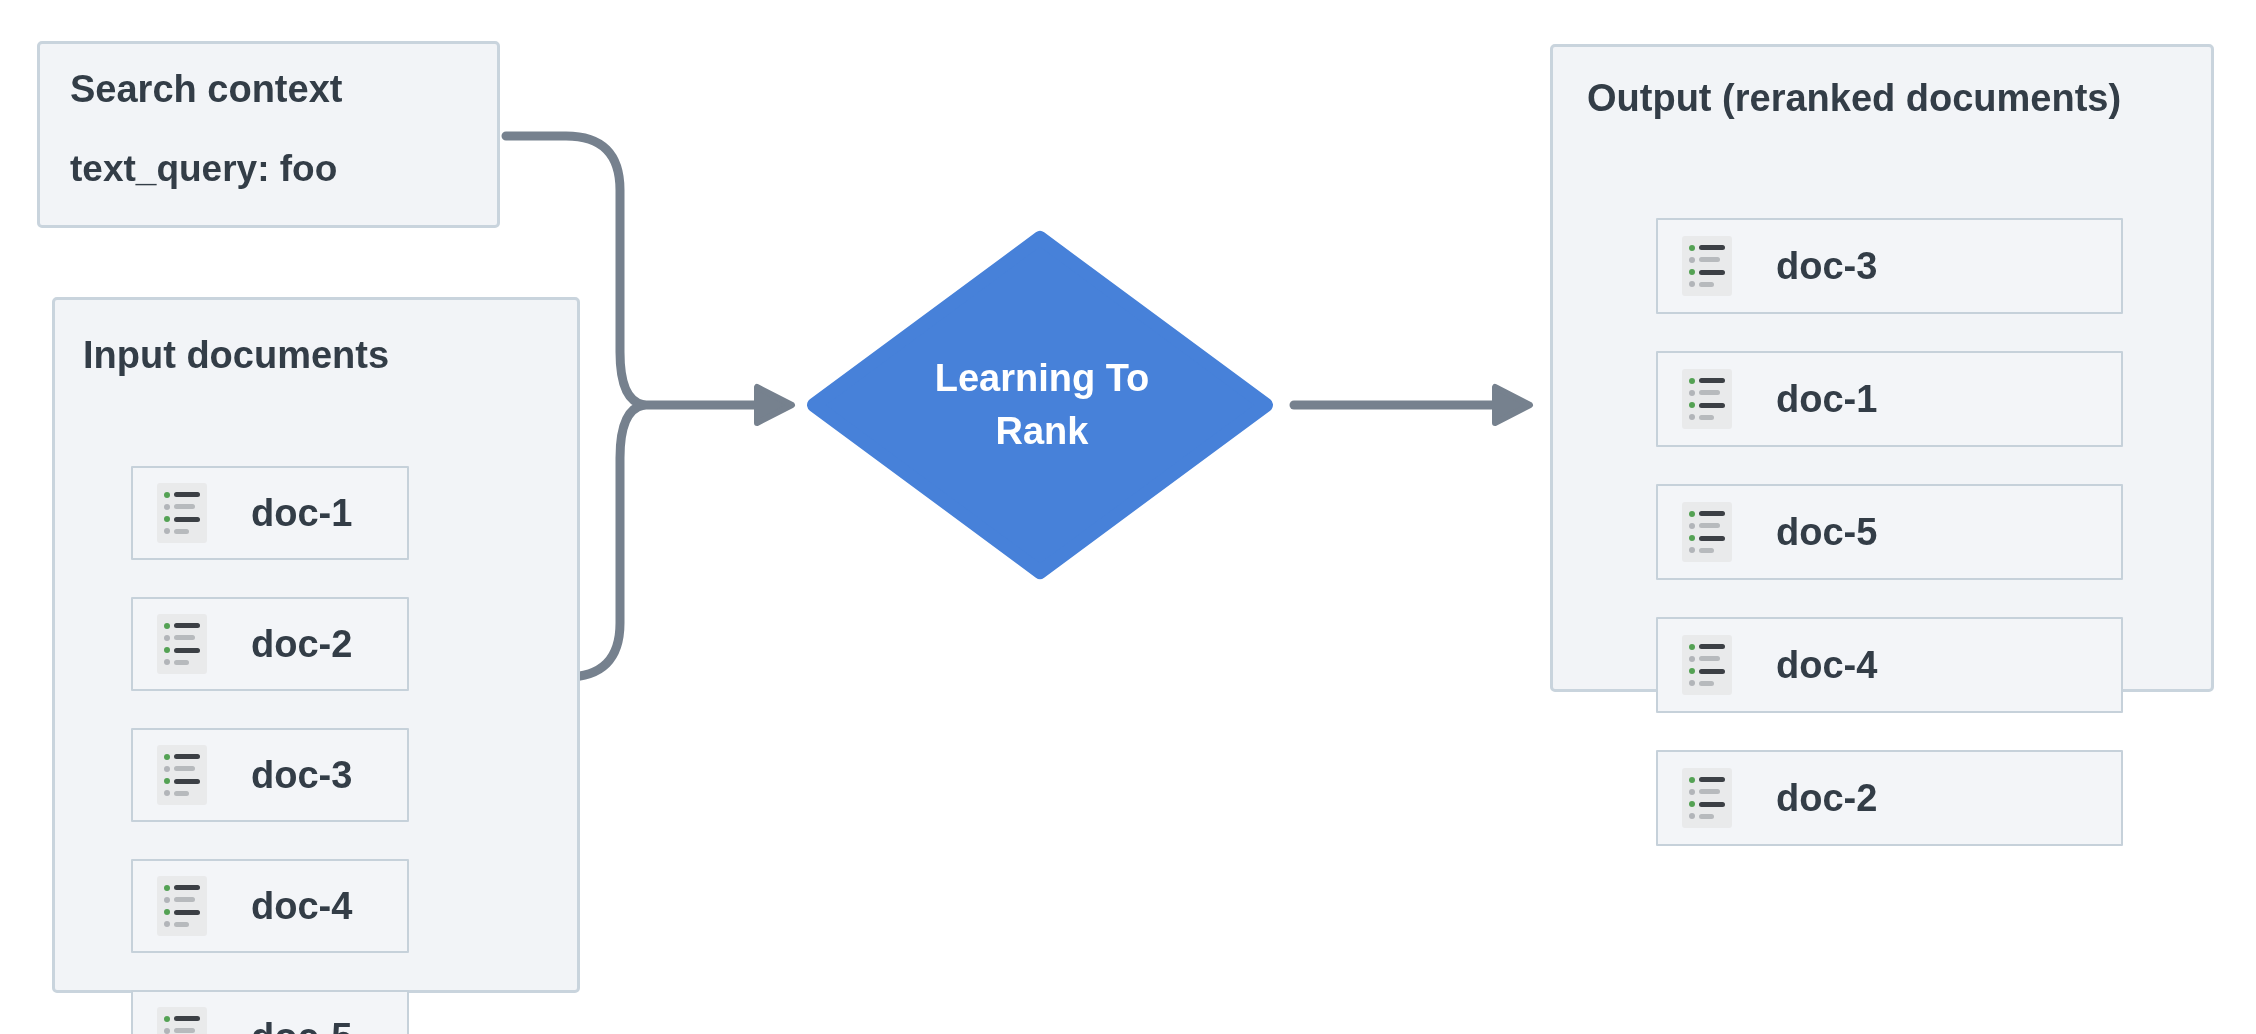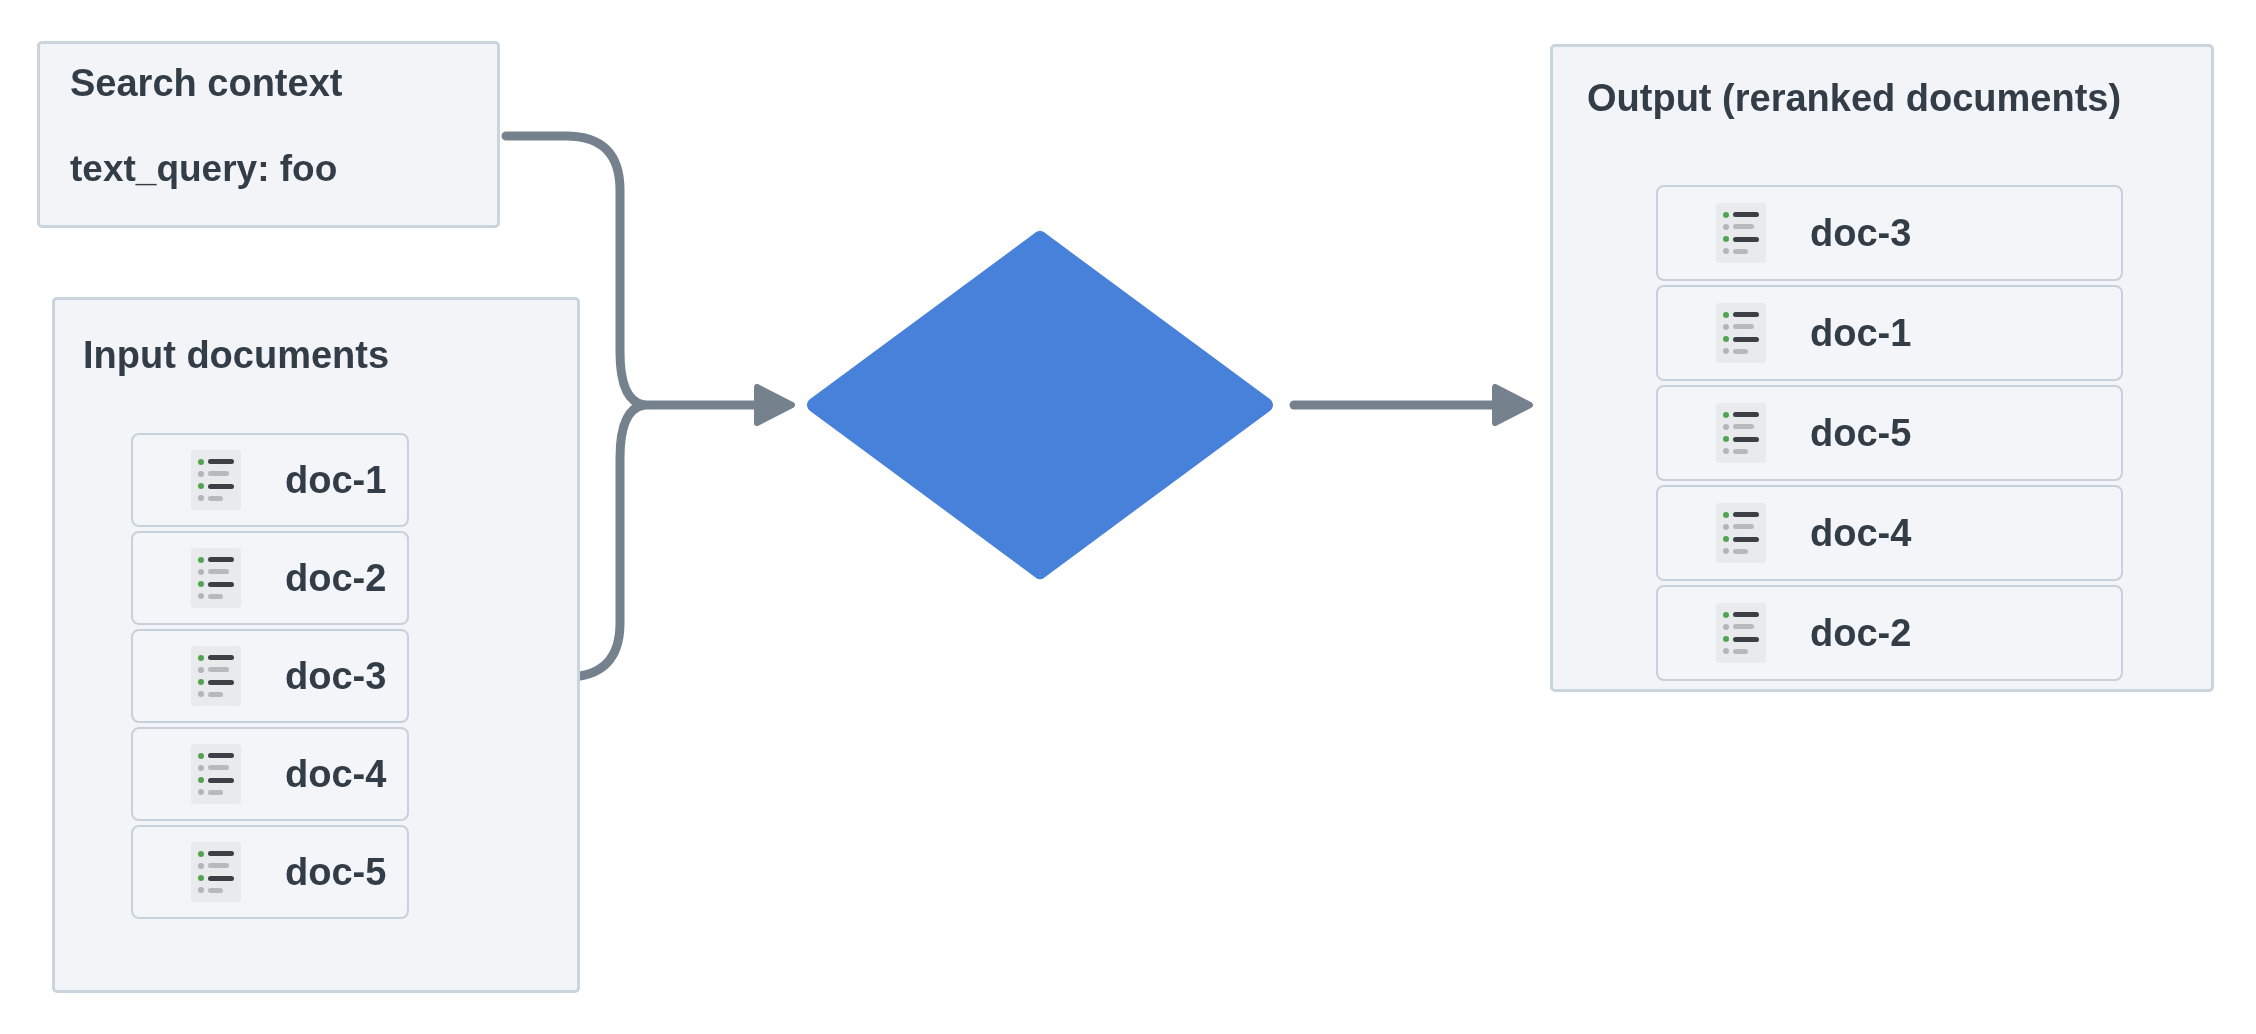--- a/index.html
+++ b/index.html
@@ -22,35 +22,35 @@
   .stage{position:relative;width:2256px;height:1034px;overflow:hidden;}
 
   .panel{position:absolute;background:var(--panel-bg);
     border:3px solid var(--panel-border);border-radius:5px;}
   .panel-title{position:absolute;font-size:38px;font-weight:bold;
     color:var(--text);white-space:nowrap;letter-spacing:0;}
   .panel-sub{position:absolute;font-size:37px;font-weight:normal;
     color:var(--text);white-space:nowrap;}
 
   #search-panel{left:37px;top:41px;width:463px;height:187px;}
-  #search-panel .panel-title{left:30px;top:18px;}
+  #search-panel .panel-title{left:30px;top:24px;}
   #search-panel .panel-sub{left:30px;top:104px;font-weight:bold;}
 
   #input-panel{left:52px;top:297px;width:528px;height:696px;}
   #input-panel .panel-title{left:28px;top:34px;}
   #input-panel .doc-list{left:76px;top:133px;width:278px;}
 
   #output-panel{left:1550px;top:44px;width:664px;height:648px;}
   #output-panel .panel-title{left:34px;top:30px;}
   #output-panel .doc-list{left:103px;top:138px;width:467px;}
 
   .doc-list{position:absolute;display:flex;flex-direction:column;gap:4px;}
   .doc-row{height:94px;background:var(--row-bg);
-    border:2px solid var(--row-border);border-radius:8px;
-    display:flex;align-items:center;padding-left:58px;}
+    border:2px solid var(--row-border);border-radius:1px;
+    display:flex;align-items:center;padding-left:24px;margin-top:33px;}
   #output-panel .doc-row{height:96px;}
   .doc-label{font-size:38px;font-weight:bold;color:var(--text);margin-left:44px;}
 
   .doc-icon{width:50px;height:60px;background:var(--icon-bg);border-radius:3px;
     display:flex;flex-direction:column;justify-content:space-between;
     padding:8px 7px;flex:0 0 auto;}
   .icon-row{display:flex;align-items:center;gap:4px;height:7px;}
   .icon-dot{width:6px;height:6px;border-radius:50%;flex:0 0 auto;}
   .icon-line{height:5px;border-radius:2.5px;}
   .icon-row:nth-child(odd) .icon-dot{background:var(--dot-green);}
@@ -204,20 +204,24 @@
             <div class="icon-row">
               <span class="icon-dot"></span>
               <span class="icon-line"></span>
             </div>
           </div>
           <span class="doc-label">doc-5</span>
         </div>
       </div>
   </div>
 
+  <div id="diamond-label">
+    <div>Learning To</div>
+    <div>Rank</div>
+  </div>
 
   <div class="panel" id="output-panel">
     <div class="panel-title">Output (reranked documents)</div>
     <div class="doc-list">
 
         <div class="doc-row">
           <div class="doc-icon">
             <div class="icon-row">
               <span class="icon-dot"></span>
               <span class="icon-line"></span>

